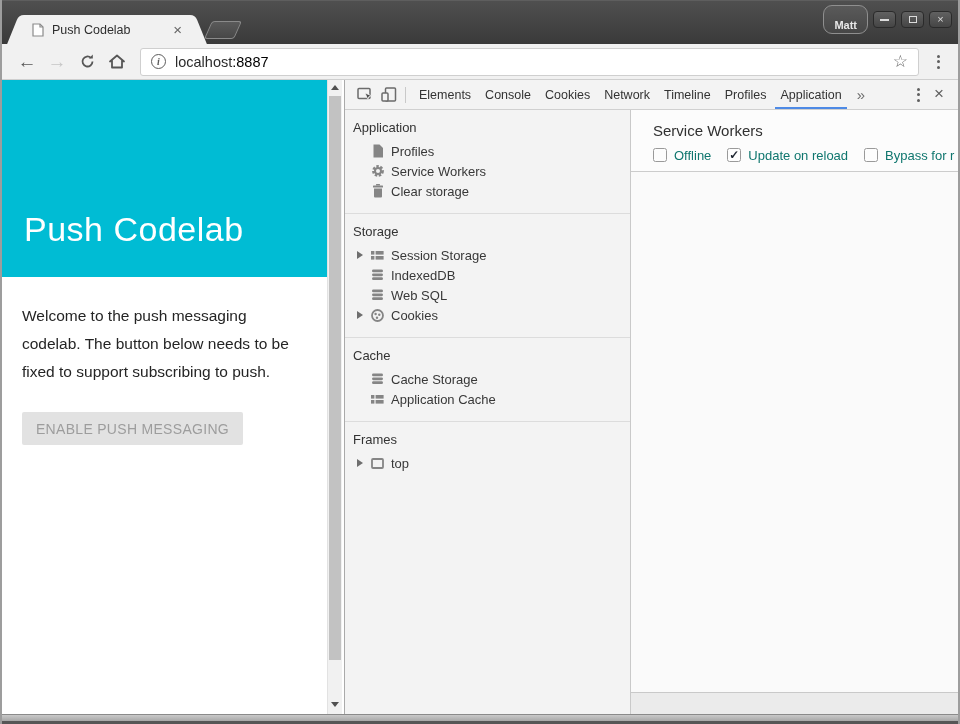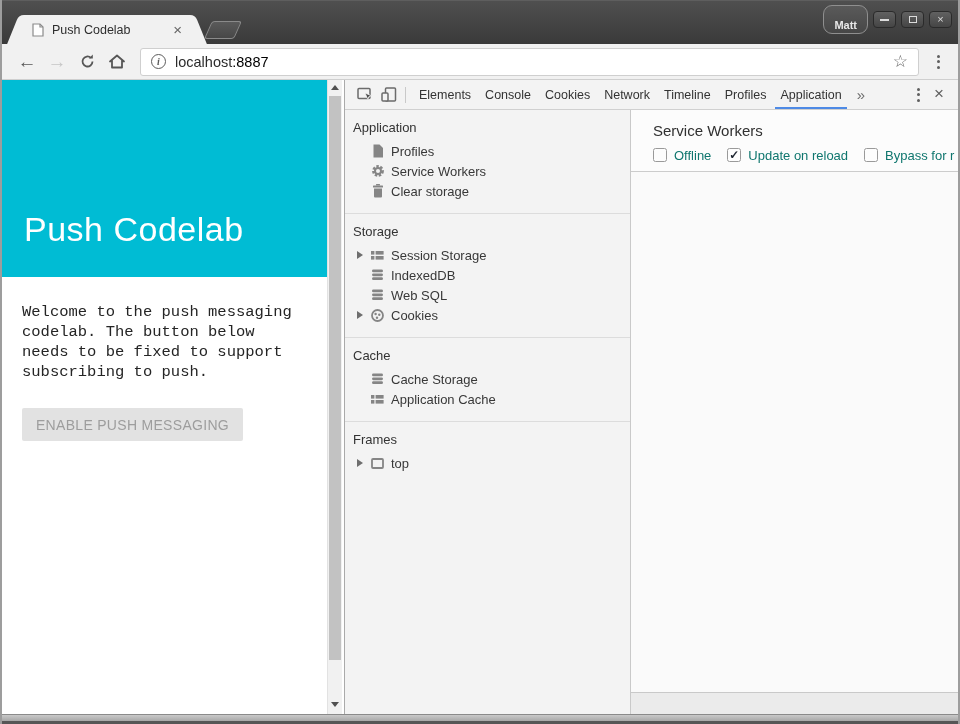--- a/index.html
+++ b/index.html
@@ -34,21 +34,21 @@
   .dots3 { display:flex; flex-direction:column; gap:2.5px; padding:4px 8px; }
   .dots3 i { width:3px; height:3px; border-radius:50%; background:#5f5f5f; }
 
   
   .main { flex:1; display:flex; min-height:0; }
 
   
   .page { width:325px; flex:none; background:#fff; overflow:hidden; }
   .hero { height:197px; background:#00bcd4; display:flex; align-items:flex-end; padding:0 0 28px 22px; }
   .hero-title { color:#fff; font-size:34px; font-weight:400; letter-spacing:0.5px; }
-  .welcome { margin:25px 18px 0 20px; font-size:15.5px; line-height:20px; color:#252525;font-family:Liberation Mono, monospace; }
+  .welcome { margin:25px 18px 0 20px; font-size:15.5px; line-height:28px; color:#252525; }
   .enable-btn { display:block; margin:26px 0 0 20px; width:221px; height:33px; background:#e2e2e2; border:none; border-radius:2px; color:#9d9d9d; font-size:14px; letter-spacing:0.3px; font-family:"Liberation Sans", sans-serif; }
 
   
   .scrollbar { width:15px; flex:none; background:#f1f1f1; border-left:1px solid #e2e2e2; position:relative; }
   .sb-arrow { position:absolute; left:0; width:100%; height:15px; display:flex; align-items:center; justify-content:center; }
   .sb-arrow.up { top:0; } .sb-arrow.down { bottom:2px; }
   .tri-up { width:0; height:0; border-left:4px solid transparent; border-right:4px solid transparent; border-bottom:5px solid #505050; }
   .tri-down { width:0; height:0; border-left:4px solid transparent; border-right:4px solid transparent; border-top:5px solid #505050; }
   .sb-thumb { position:absolute; top:16px; left:1px; width:12px; height:564px; background:#c2c2c2; }
   .page-gap { width:3px; flex:none; background:#fff; border-right:1px solid #aaa; }

